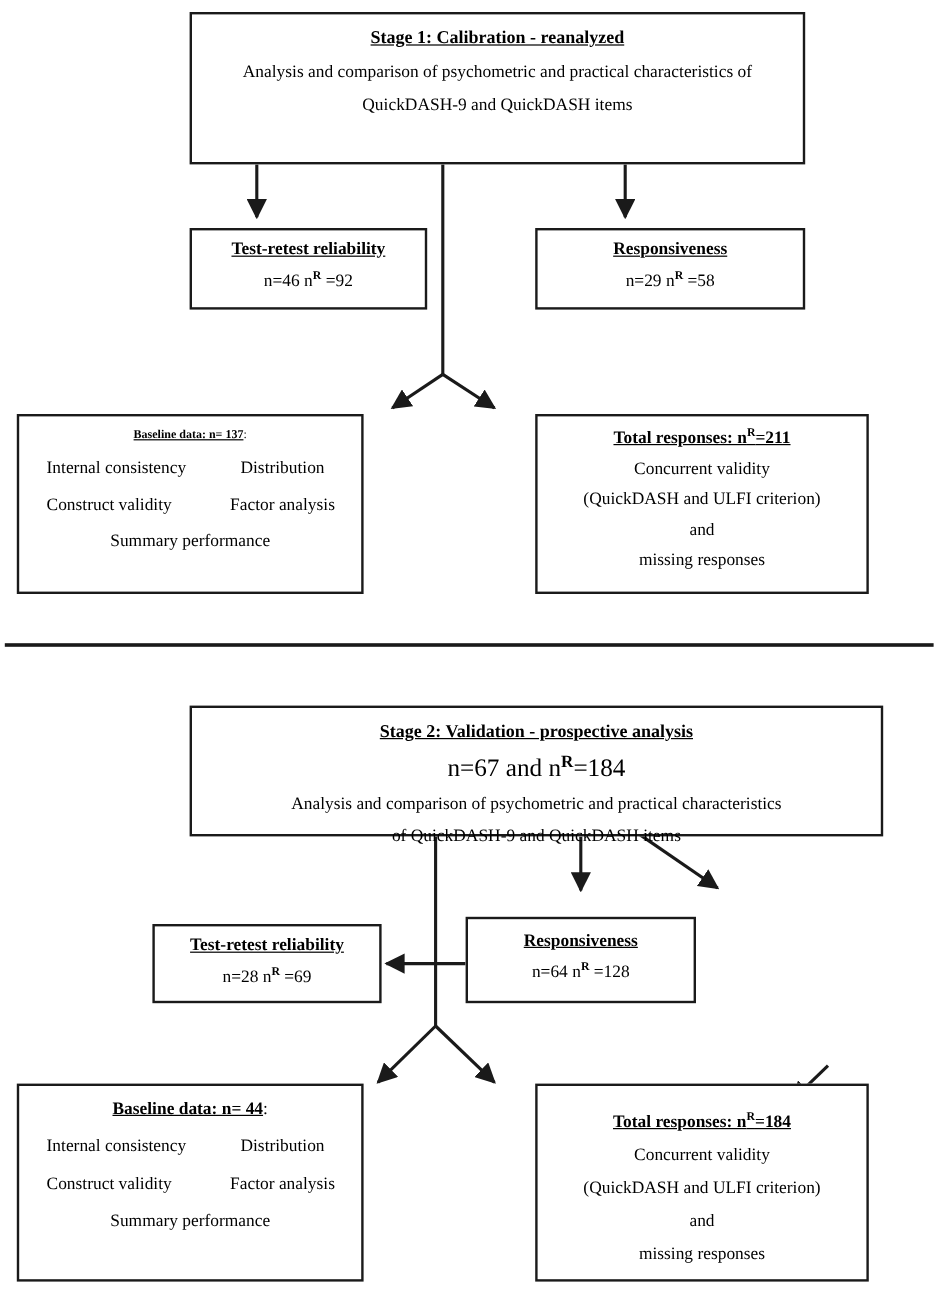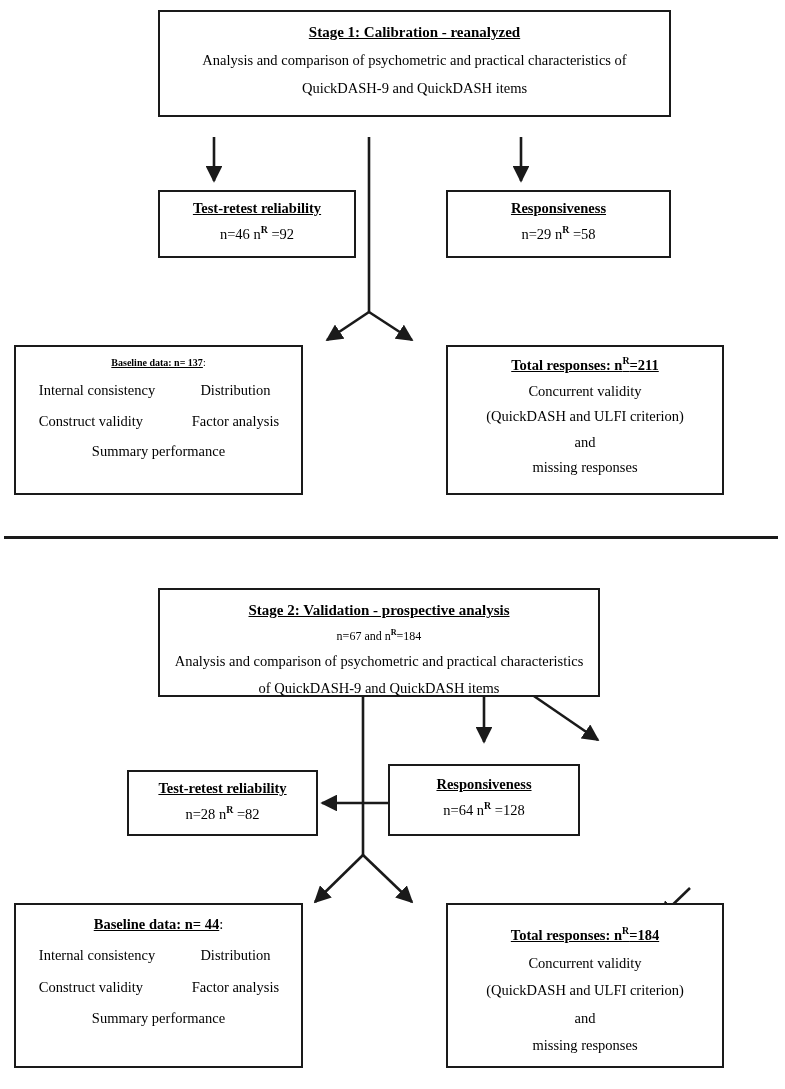--- a/index.html
+++ b/index.html
@@ -125,21 +125,21 @@
 
     <g>
       <line x1="363" y1="855" x2="412" y2="902" stroke="#1a1a1a" stroke-width="2.6" marker-end="url(#arrow)"></line>
     </g>
 
     <g>
       <line x1="690" y1="888" x2="660" y2="917" stroke="#1a1a1a" stroke-width="2.6" marker-end="url(#arrow)"></line>
     </g>
   </svg>
 
-  <div class="box" style="left:158px; top:10px; width:513px; height:107px; padding-top:13px;">
+  <div class="box" style="left:158px; top:10px; width:513px; height:127px; padding-top:13px;">
     <span class="ln hd" style="font-size:15px; margin-bottom:13px;">Stage 1: Calibration - reanalyzed</span>
     <span class="ln" style="font-size:14.5px; margin-bottom:13px;">Analysis and comparison of psychometric and practical characteristics of</span>
     <span class="ln" style="font-size:14.5px;">QuickDASH-9 and QuickDASH items</span>
   </div>
 
   <div class="box" style="left:158px; top:190px; width:198px; height:68px; padding-top:9px;">
     <span class="ln hd" style="font-size:14.5px; margin-bottom:11px;">Test-retest reliability</span>
     <span class="ln" style="font-size:14.5px;"><span>n=46  n</span><sup>R</sup><span> =92</span></span>
   </div>
 
@@ -164,30 +164,30 @@
   <div class="box" style="left:446px; top:345px; width:278px; height:150px; padding-top:11px;">
     <span class="ln hd" style="font-size:14.5px; margin-bottom:11px;"><span>Total responses: n</span><sup>R</sup><span>=211</span></span>
     <span class="ln" style="font-size:14.5px; margin-bottom:11px;">Concurrent validity</span>
     <span class="ln" style="font-size:14.5px; margin-bottom:11px;">(QuickDASH and ULFI criterion)</span>
     <span class="ln" style="font-size:14.5px; margin-bottom:11px;">and</span>
     <span class="ln" style="font-size:14.5px;">missing responses</span>
   </div>
 
   <div class="divider" style="left:4px; top:536px; width:774px; height:3px;"></div>
 
-  <div class="box" style="left:158px; top:588px; width:442px; height:109px; padding-top:13px;">
+  <div class="box" style="left:158px; top:588px; width:578px; height:109px; padding-top:13px;">
     <span class="ln hd" style="font-size:15px; margin-bottom:12px;">Stage 2: Validation - prospective analysis</span>
-    <span class="ln" style="font-size:12px; margin-bottom:12px;"><span>n=67 and n</span><sup>R</sup><span>=184</span></span>
+    <span class="ln" style="font-size:21px; margin-bottom:12px;"><span>n=67 and n</span><sup>R</sup><span>=184</span></span>
     <span class="ln" style="font-size:14.5px; margin-bottom:12px;">Analysis and comparison of psychometric and practical characteristics</span>
     <span class="ln" style="font-size:14.5px;">of QuickDASH-9 and QuickDASH items</span>
   </div>
 
   <div class="box" style="left:127px; top:770px; width:191px; height:66px; padding-top:9px;">
     <span class="ln hd" style="font-size:14.5px; margin-bottom:11px;">Test-retest reliability</span>
-    <span class="ln" style="font-size:14.5px;"><span>n=28 n</span><sup>R</sup><span> =82</span></span>
+    <span class="ln" style="font-size:14.5px;"><span>n=28 n</span><sup>R</sup><span> =69</span></span>
   </div>
 
   <div class="box" style="left:388px; top:764px; width:192px; height:72px; padding-top:11px;">
     <span class="ln hd" style="font-size:14.5px; margin-bottom:11px;">Responsiveness</span>
     <span class="ln" style="font-size:14.5px;"><span>n=64 n</span><sup>R</sup><span> =128</span></span>
   </div>
 
 
   <div class="box" style="left:14px; top:903px; width:289px; height:165px; padding-top:12px;">
     <span class="ln" style="font-size:14.5px; margin-bottom:15px;"><span class="hd">Baseline data: n= 44</span><span>:</span></span>

